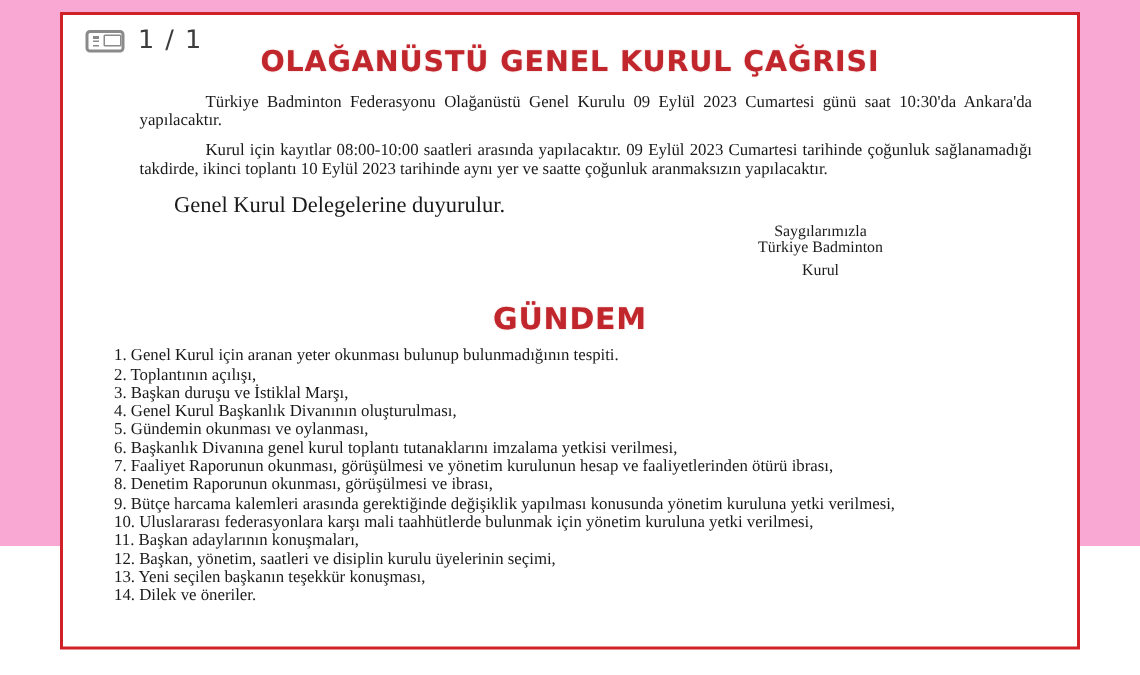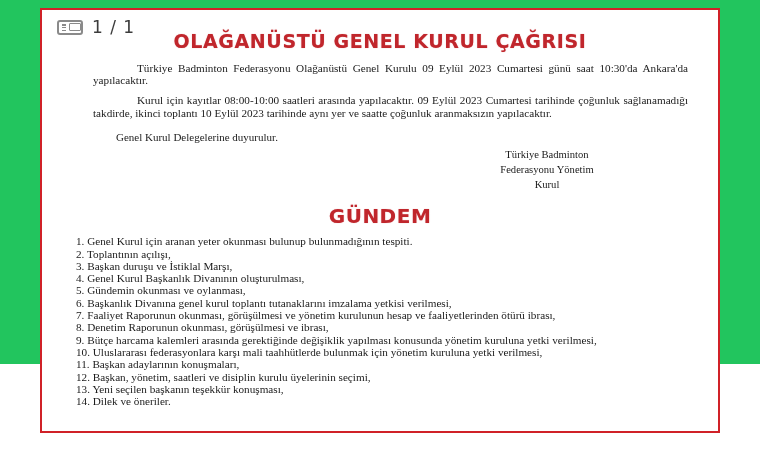--- a/index.html
+++ b/index.html
@@ -11,21 +11,21 @@
     width: 760px;
     height: 450px;
     overflow: hidden;
     font-family: "Liberation Serif", serif;
   }
 
   .viewer {
     position: relative;
     width: 760px;
     height: 364px;
-    background: #22c55e;
+    background: #f9a8d4;
   }
 
   
   .page-chip {
     position: absolute;
     left: 57px;
     top: 17px;
     display: flex;
     align-items: center;
     gap: 9px;
@@ -120,21 +120,21 @@
   }
   .body-text.indent { text-indent: 44px; margin-left: 21px; }
   .body-text .lnk {
     color: #1c4fd8;
     text-decoration: underline;
   }
 
   .notice {
     color: #1a1a1a;
     font-family: "Liberation Serif", serif;
-    font-size: 11px;
+    font-size: 15px;
     line-height: 12.2px;
     margin: 12px 0 4px 0;
     padding-left: 52px;
   }
 
   .signature {
     margin: 6px 60px 0 0;
     text-align: center;
     width: 210px;
     margin-left: auto;
@@ -190,22 +190,22 @@
       <div class="doc-title">OLAĞANÜSTÜ GENEL KURUL ÇAĞRISI</div>
 
       <p class="body-text indent">Türkiye Badminton Federasyonu Olağanüstü Genel Kurulu 09 Eylül 2023 Cumartesi günü saat 10:30'da Ankara'da yapılacaktır.</p>
 
       <p class="body-text indent">Kurul için kayıtlar 08:00-10:00 saatleri arasında yapılacaktır. 09 Eylül 2023 Cumartesi tarihinde çoğunluk sağlanamadığı takdirde, ikinci toplantı 10 Eylül 2023 tarihinde aynı yer ve saatte çoğunluk aranmaksızın yapılacaktır.</p>
 
 
       <p class="notice">Genel Kurul Delegelerine duyurulur.</p>
 
       <div class="signature">
+        <span class="sig-line">Saygılarımızla</span>
         <span class="sig-line">Türkiye Badminton</span>
-        <span class="sig-line spaced">Federasyonu Yönetim</span>
         <span class="sig-line last">Kurul</span>
       </div>
 
       <div class="agenda-title">GÜNDEM</div>
 
       <ol class="agenda">
         <li>Genel Kurul için aranan yeter okunması bulunup bulunmadığının tespiti.</li>
         <li>Toplantının açılışı,</li>
         <li>Başkan duruşu ve İstiklal Marşı,</li>
         <li>Genel Kurul Başkanlık Divanının oluşturulması,</li>

